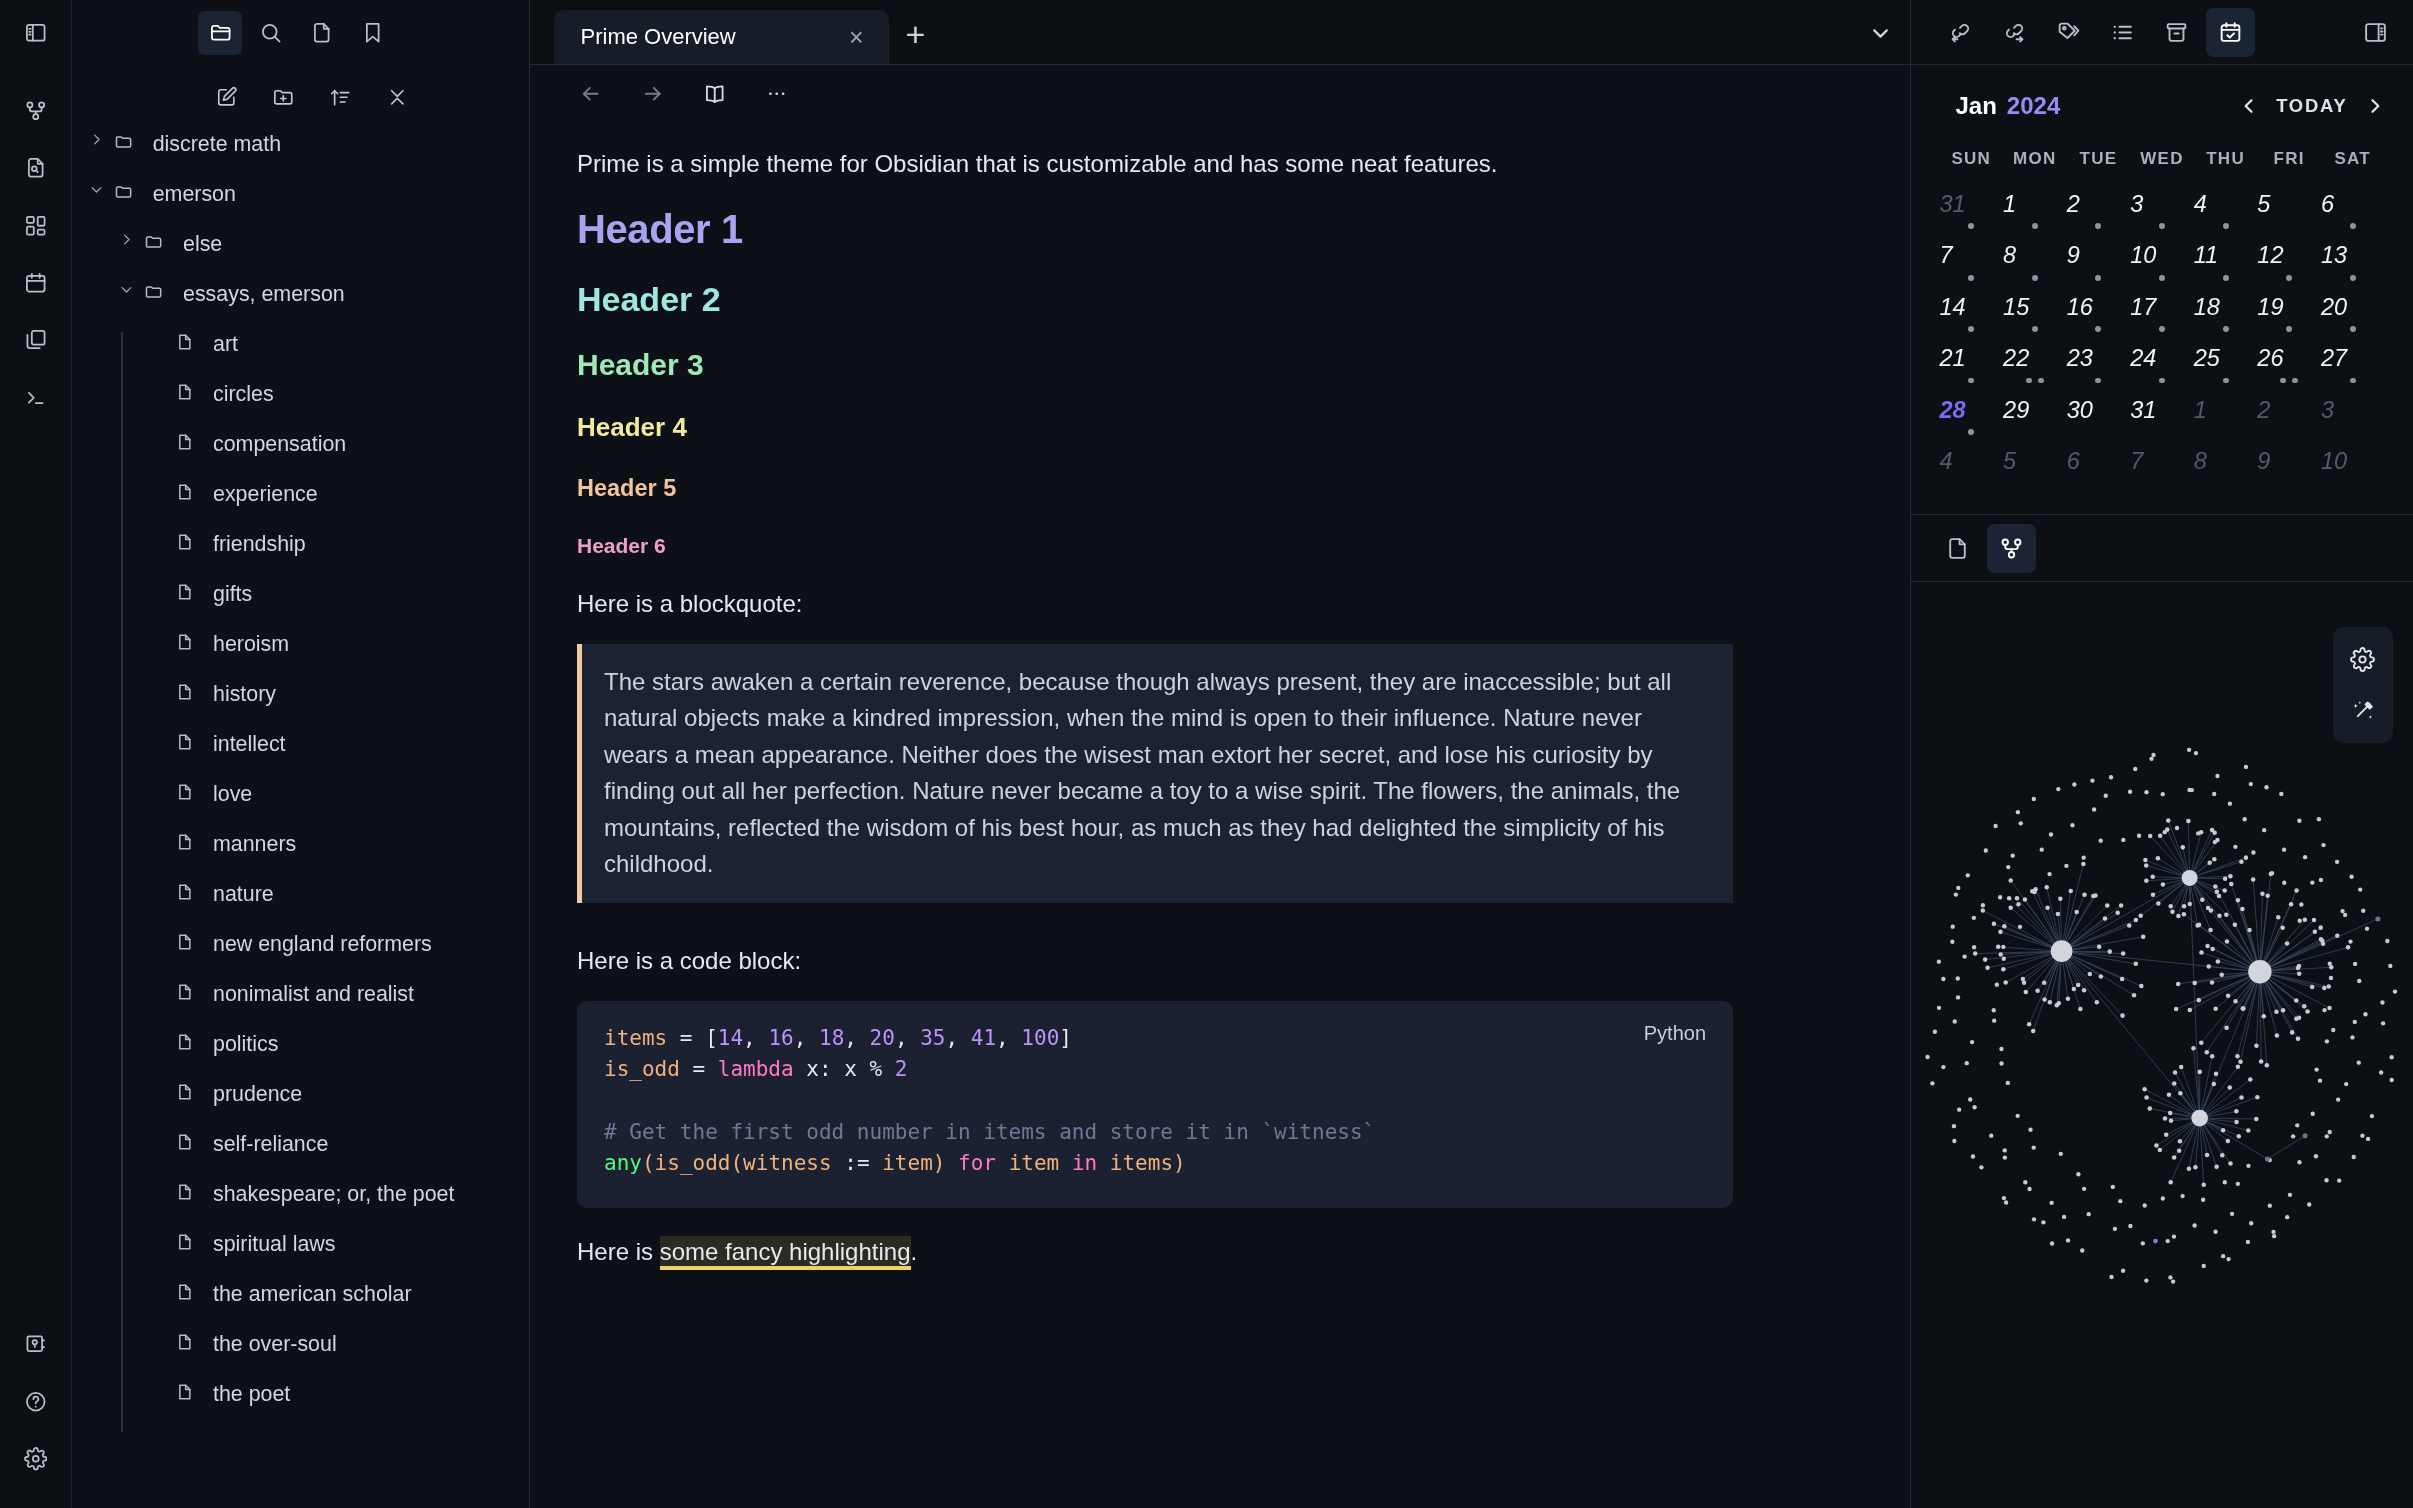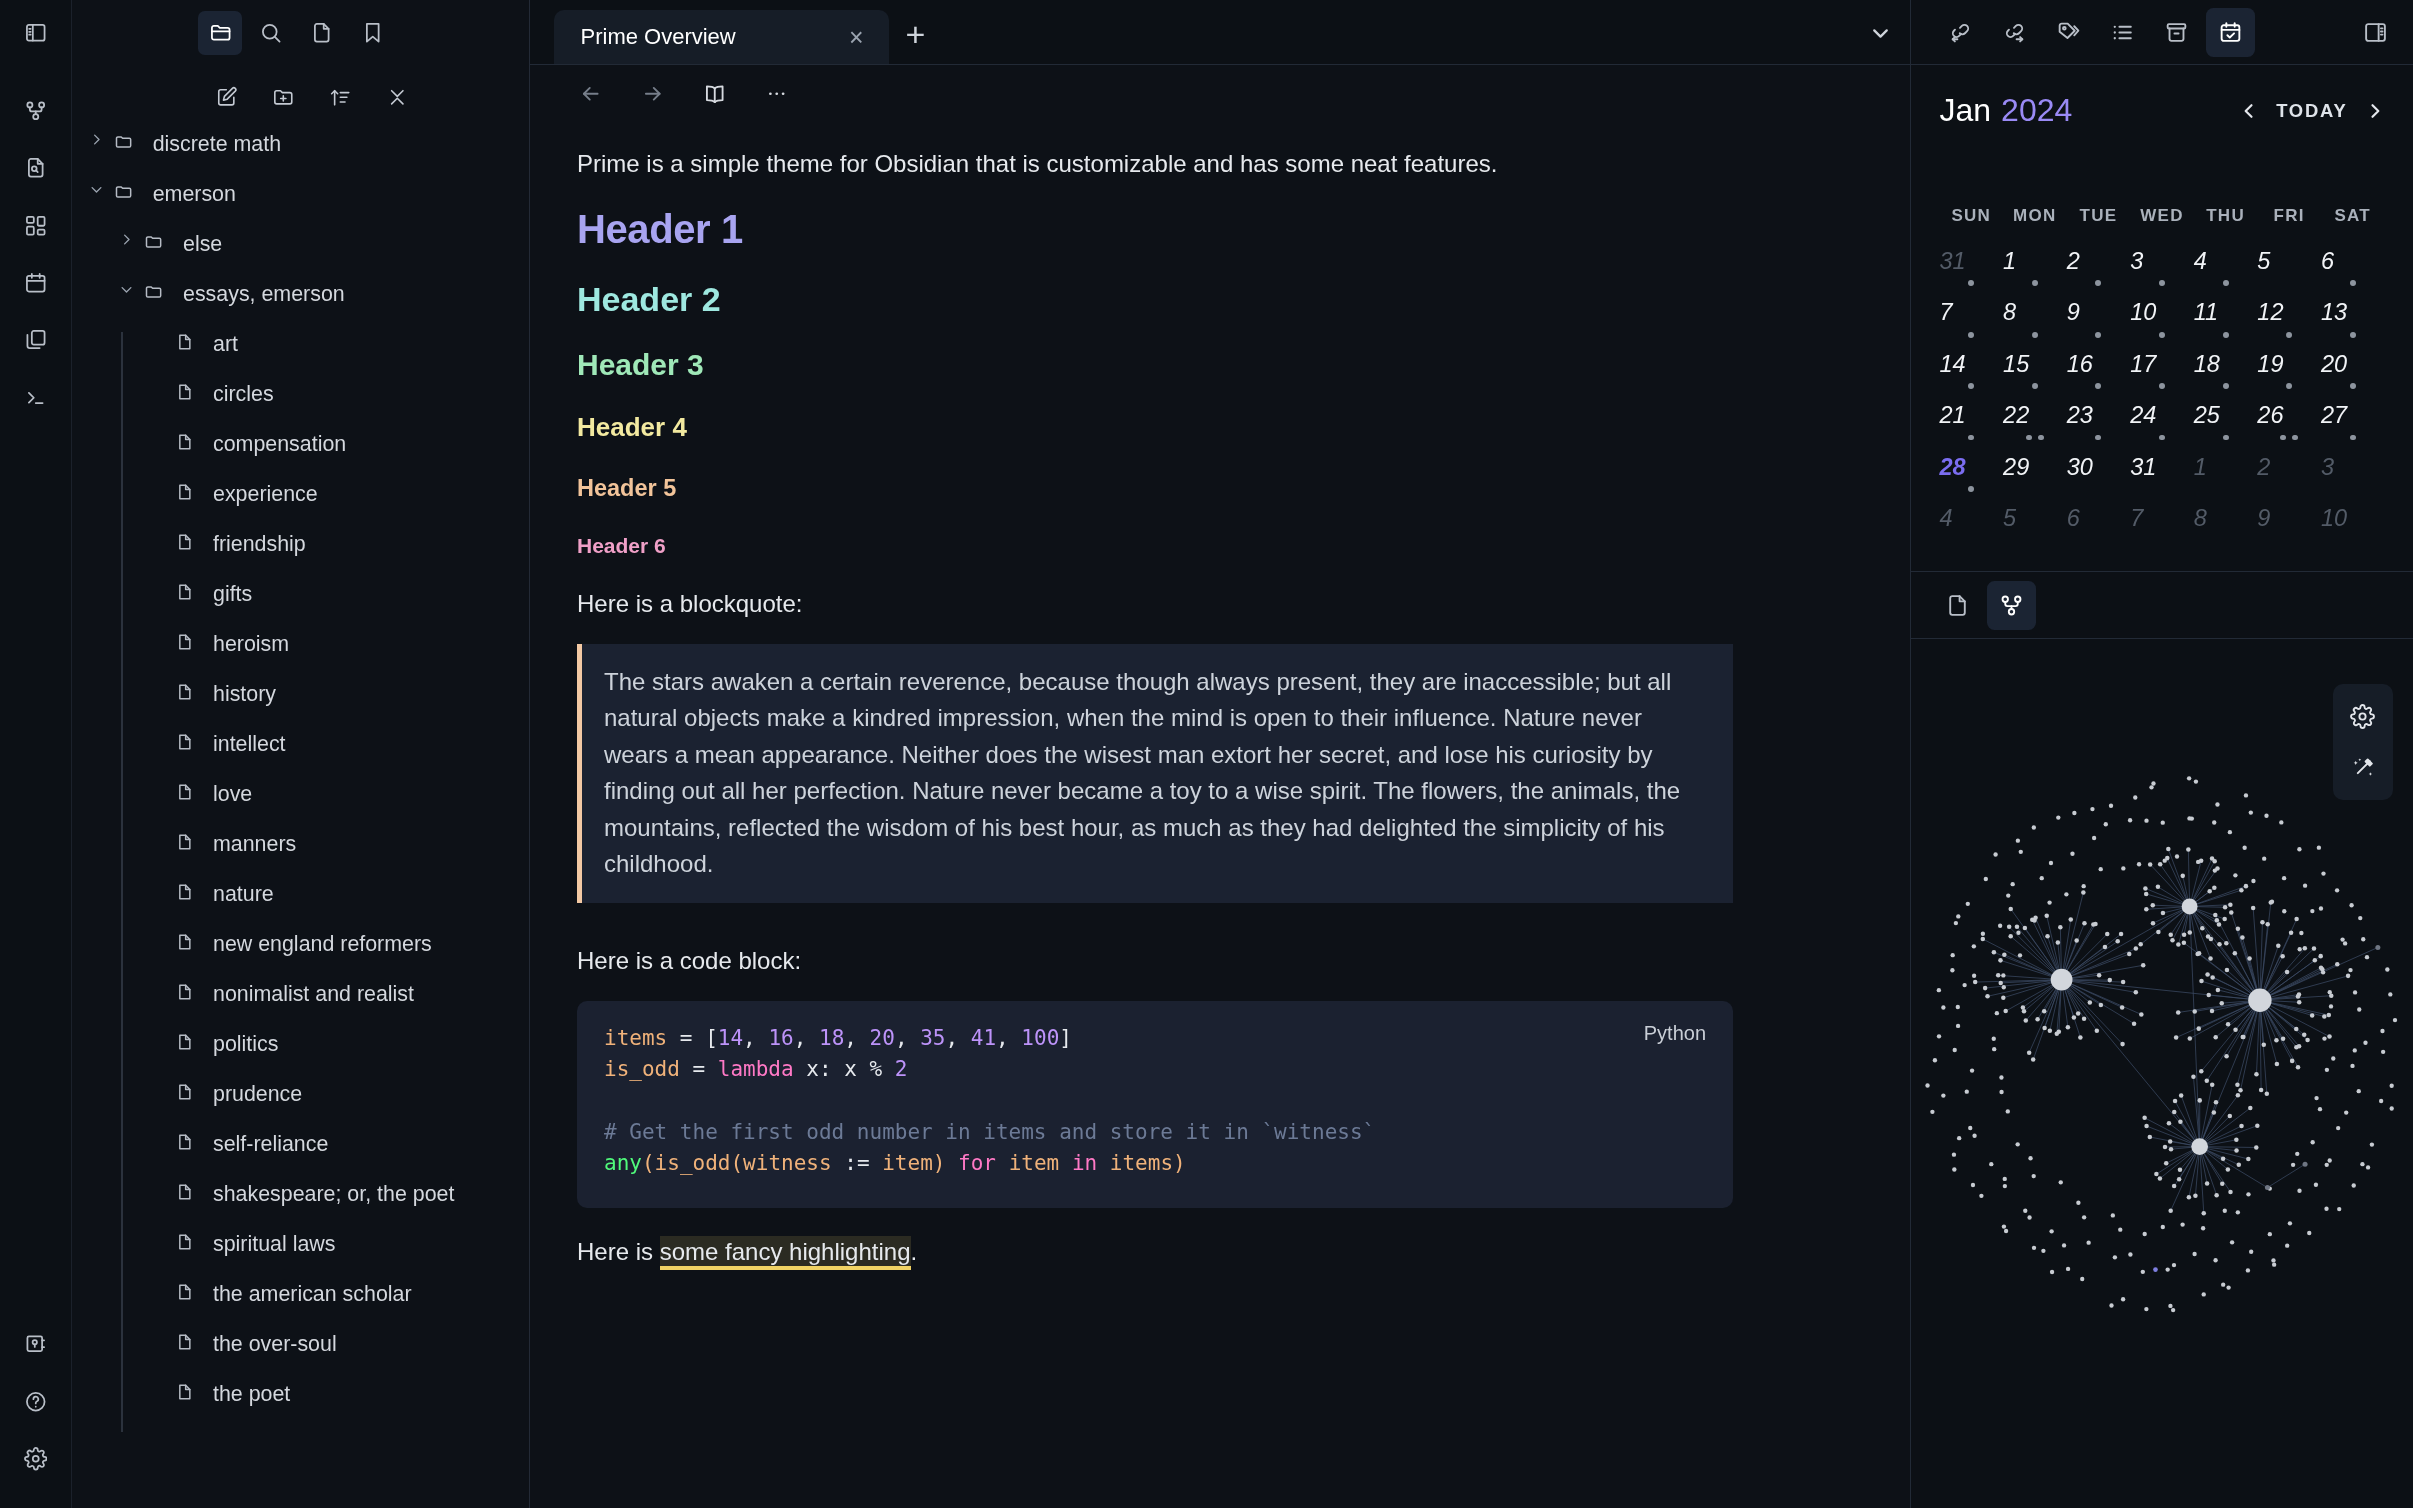--- a/index.html
+++ b/index.html
@@ -145,28 +145,28 @@
     width:49px;height:49px;border-radius:7.5px;
     display:flex;align-items:center;justify-content:center;
     color:#b9bfc8;cursor:pointer;
   }
   .rb-btn.active { background:#1b2433; color:#ffffff; }
   .rb-btn svg { width:25px;height:25px;stroke:currentColor;fill:none;stroke-width:1.8;stroke-linecap:round;stroke-linejoin:round;}
 
   
   .cal { padding:27px 28.5px 22px 28.5px; border-bottom:0.8px solid #222a36; }
   .cal-head { display:flex; align-items:center; margin-bottom:28.5px; }
-  .cal-title { font-size:32px; font-weight:normal; color:#ffffff; }
+  .cal-title { font-size:24px; font-weight:bold; color:#ffffff;margin-left:16px; }
   .cal-title .yr { color:#9a8af5; margin-left:10px; }
   .cal-nav { margin-left:auto; display:flex; align-items:center; gap:17px; }
   .cal-nav .arw { color:#e4e7ec; cursor:pointer; display:flex; }
   .cal-nav .arw svg { width:20px;height:20px;stroke:currentColor;fill:none;stroke-width:2.6;stroke-linecap:round;stroke-linejoin:round;}
   .cal-today { font-size:18.4px; letter-spacing:1.8px; font-weight:bold; color:#dfe3e9; cursor:pointer; }
   .cal-grid { display:grid; grid-template-columns:repeat(7,1fr); }
-  .cal-dow { font-size:17px; letter-spacing:1.3px; font-weight:bold; color:#aab1bb; text-align:center; padding-bottom:15px;margin-top:48px; }
+  .cal-dow { font-size:17px; letter-spacing:1.3px; font-weight:bold; color:#aab1bb; text-align:center; padding-bottom:15px; }
   .cal-cell { text-align:left; padding:8.4px 0 3.4px 0; cursor:pointer;font-style:italic; }
   .cal-num { font-size:23.5px; color:#f2f4f7; line-height:1.05; }
   .cal-cell.dim .cal-num { color:#535b67; }
   .cal-cell.today .cal-num { color:#7b6df0; font-weight:bold; }
   .cal-dots { height:15px; display:flex; gap:5.9px; justify-content:center; align-items:center; padding-top:4.2px;}
   .cal-dot { width:5.9px;height:5.9px;border-radius:50%;background:#8d949e; }
 
   
   .graphpane { flex:1; display:flex; flex-direction:column; min-height:0; }
   .gp-tabs { height:67px; display:flex; align-items:center; gap:5px; padding-left:22px; border-bottom:0.8px solid #222a36; }

